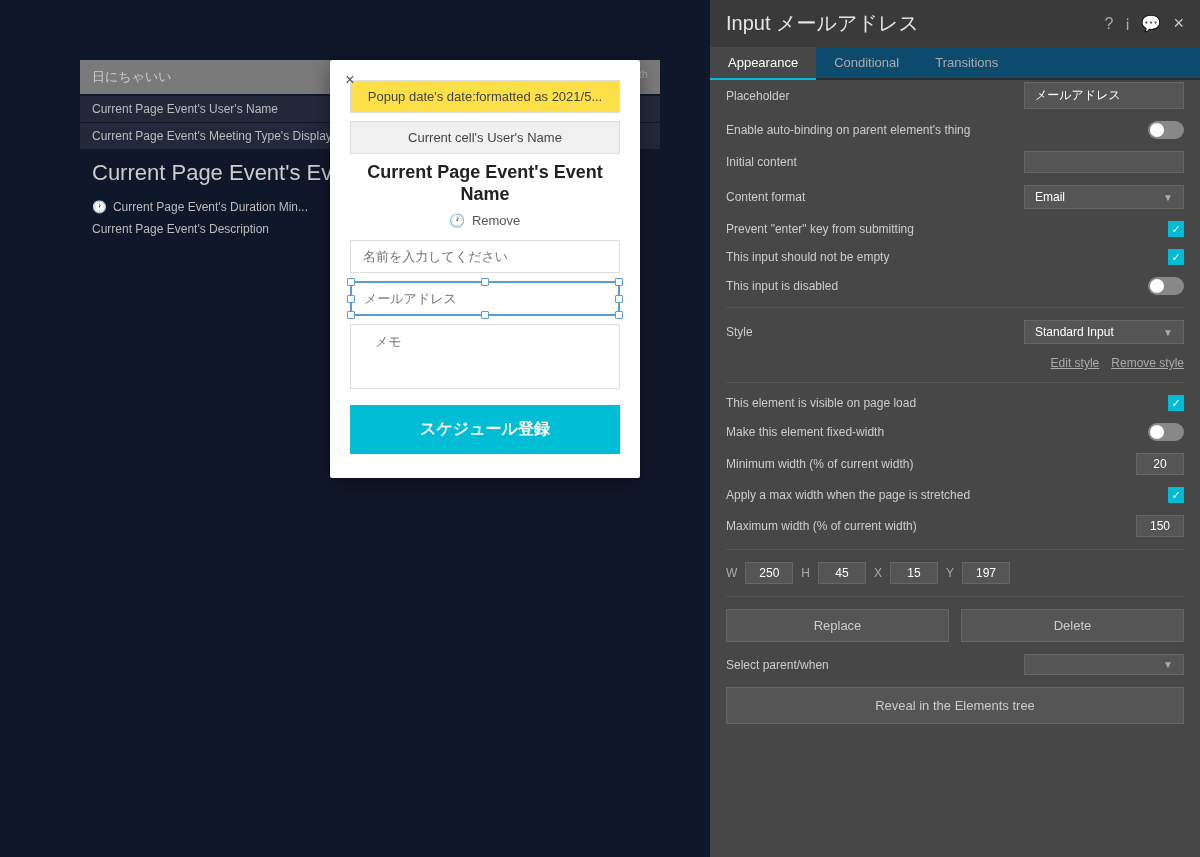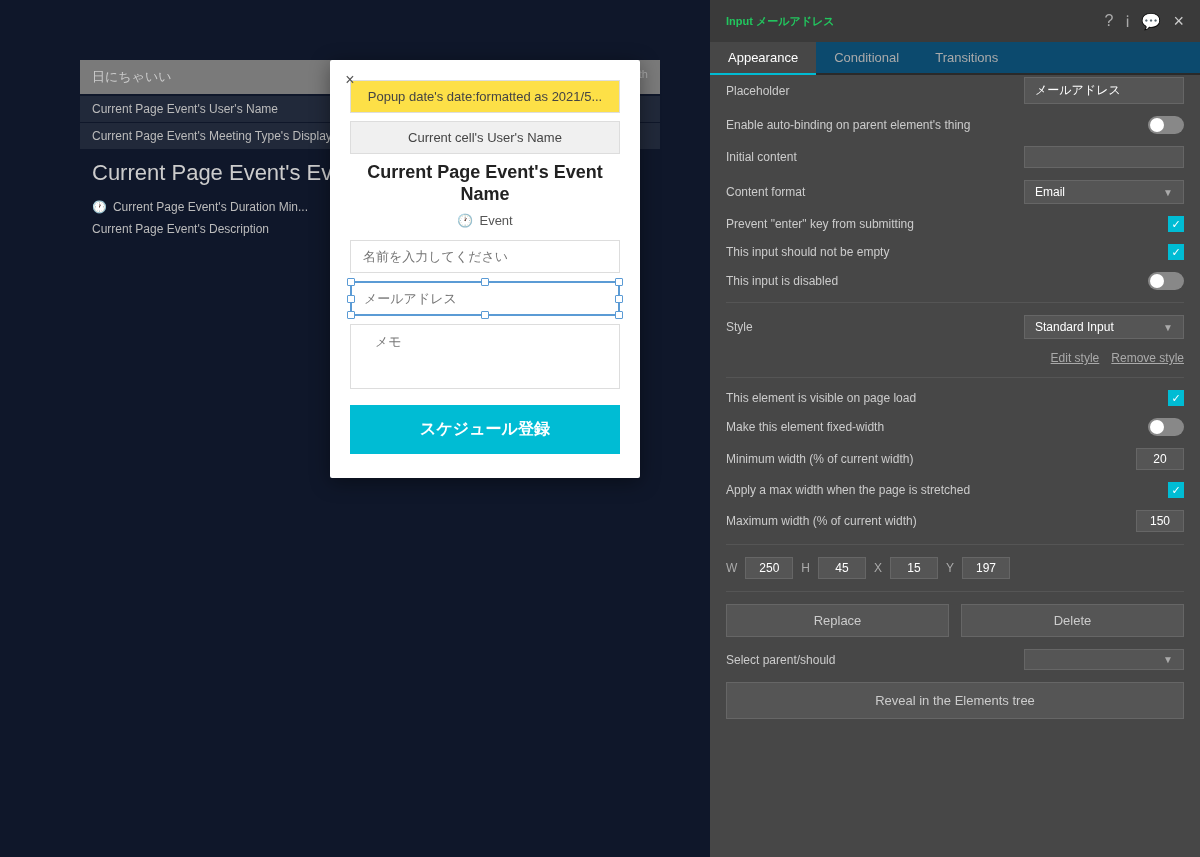--- a/index.html
+++ b/index.html
@@ -191,23 +191,23 @@
 
     .panel-header {
       background: #3a3a3a;
       padding: 10px 16px;
       display: flex;
       align-items: center;
       justify-content: space-between;
     }
 
     .panel-title {
-      color: #22c55e;
-      font-size: 11px;
-      font-weight: 700;
+      color: #e5e5e5;
+      font-size: 20px;
+      font-weight: 400;
     }
 
     .panel-icons {
       display: flex;
       gap: 12px;
       align-items: center;
     }
 
     .panel-icon {
       color: #aaa;
@@ -465,21 +465,21 @@
 <div class="popup-overlay">
   <button class="popup-close">×</button>
 
   <button class="popup-date-btn">Popup date's date:formatted as 2021/5...</button>
   <button class="popup-username-btn">Current cell's User's Name</button>
 
   <div class="popup-event-title">Current Page Event's Event Name</div>
 
   <div class="popup-time-row">
     <span>🕐</span>
-    <span>Event</span>
+    <span>Remove</span>
   </div>
 
   <input class="popup-input" type="text" placeholder="名前を入力してください" style="">
 
   <div class="selected-input-container">
     <input class="selected-input-field" type="text" placeholder="メールアドレス" style="">
     <div class="resize-handle rh-tl"></div>
     <div class="resize-handle rh-tc"></div>
     <div class="resize-handle rh-tr"></div>
     <div class="resize-handle rh-ml"></div>
@@ -619,21 +619,21 @@
     </div>
 
     <hr class="panel-divider">
 
     <div class="action-buttons">
       <button class="action-btn">Replace</button>
       <button class="action-btn">Delete</button>
     </div>
 
     <div class="parent-child-row">
-      <span class="panel-label">Select parent/should</span>
+      <span class="panel-label">Select parent/when</span>
       <div class="panel-dropdown" style="min-width:160px">
         <span></span>
         <span class="dropdown-arrow">▼</span>
       </div>
     </div>
 
     <button class="reveal-btn">Reveal in the Elements tree</button>
 
   </div>
 </div>

